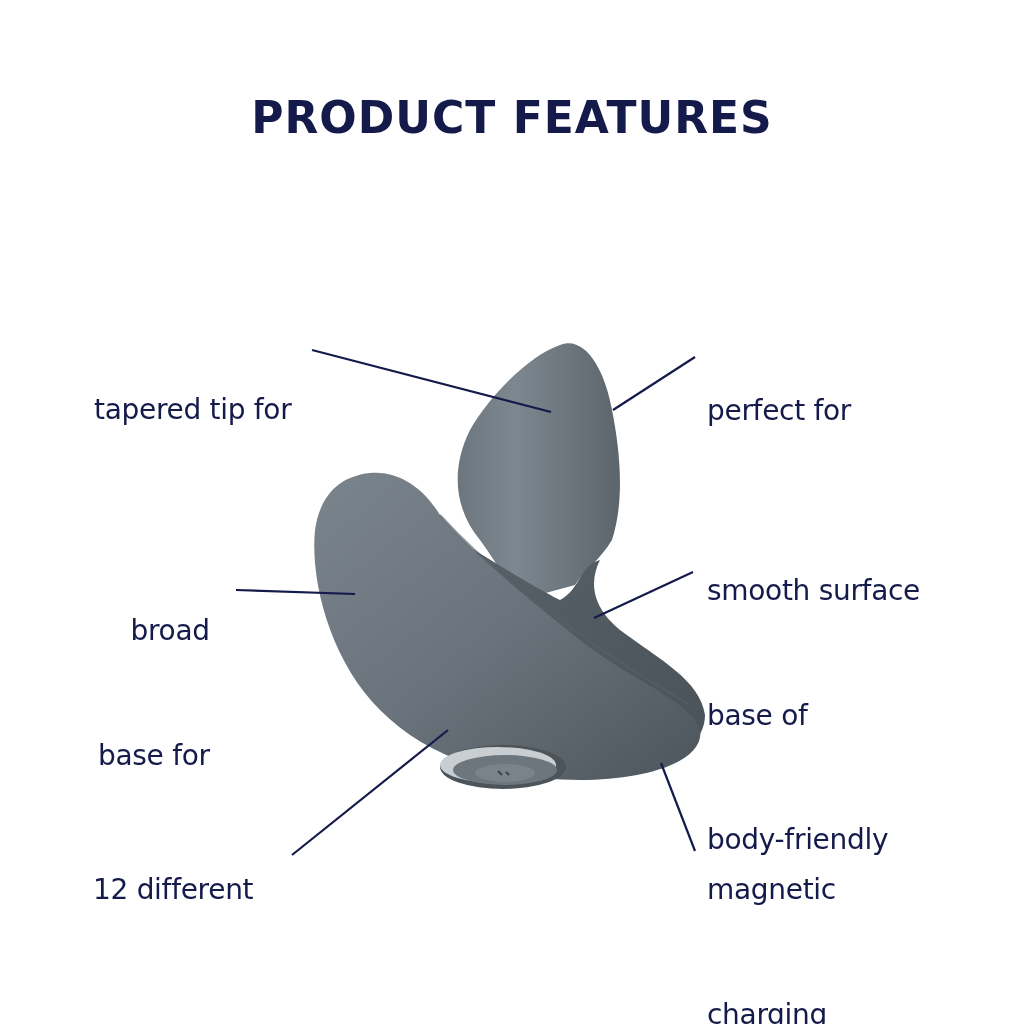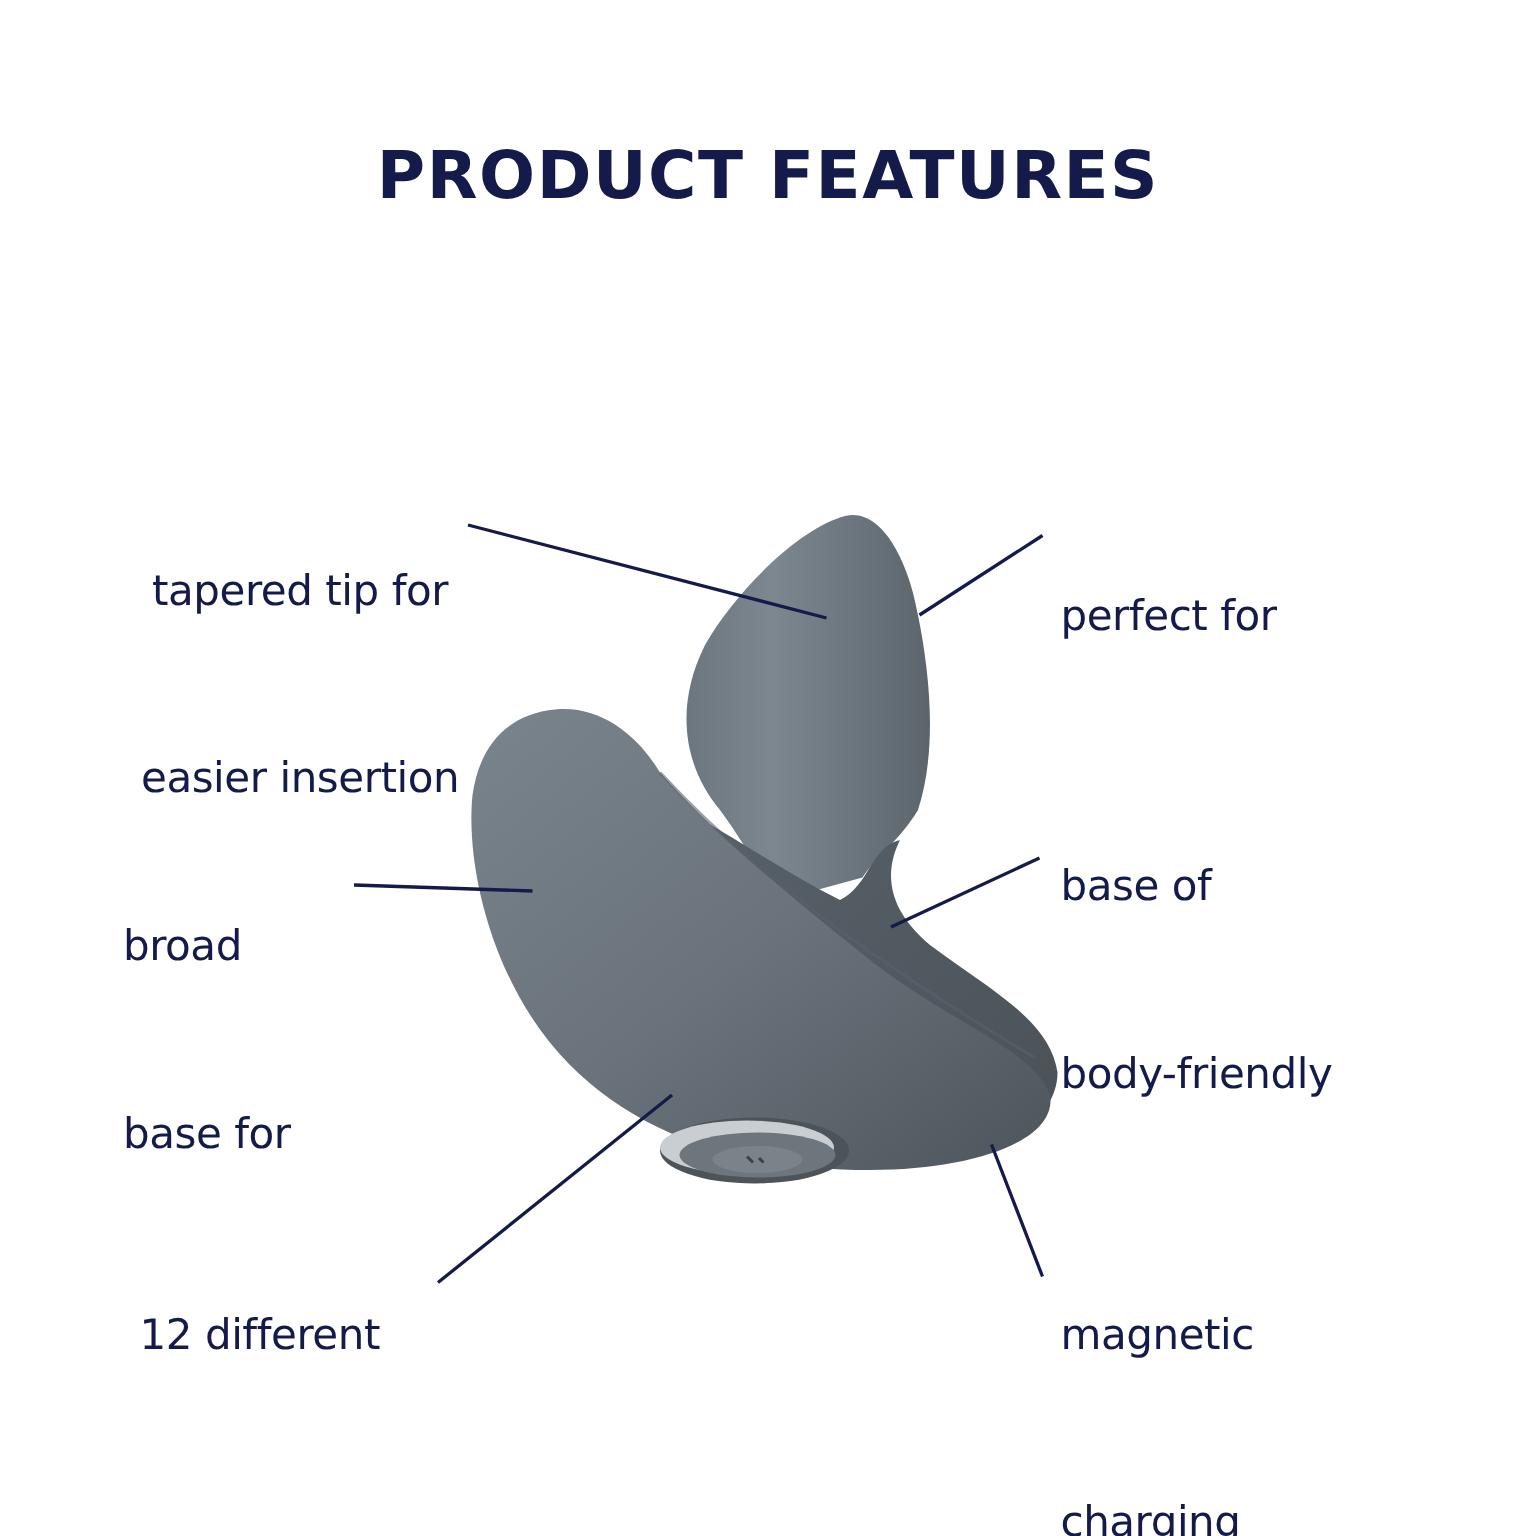--- a/index.html
+++ b/index.html
@@ -67,35 +67,35 @@
   <g stroke="#141a4a" stroke-width="2.2" fill="none">
     <line x1="312" y1="350" x2="551" y2="412"></line>
     <line x1="695" y1="357" x2="613" y2="410"></line>
     <line x1="236" y1="590" x2="355" y2="594"></line>
     <line x1="693" y1="572" x2="594" y2="618"></line>
     <line x1="292" y1="855" x2="448" y2="730"></line>
     <line x1="695" y1="851" x2="661" y2="763"></line>
   </g>
 </svg>
 
-<div class="label" style="left:94px; top:290px;text-align:center;">
+<div class="label" style="left:94px; top:306px;">
   <span>tapered tip for</span>
-  <span>easier insertion</span>
 </div>
 
 <div class="label" style="left:707px; top:307px;">
   <span>perfect for</span>
 </div>
 
-<div class="label" style="left:82px; top:527px;">
+<div class="label" style="left:98px; top:527px;text-align:right;">
   <span>broad</span>
   <span>base for</span>
 </div>
 
 <div class="label" style="left:707px; top:487px;">
+  <span>smooth surface</span>
   <span>base of</span>
   <span>body-friendly</span>
 </div>
 
 <div class="label" style="left:93px; top:786px;">
   <span>12 different</span>
   
 </div>
 
 <div class="label" style="left:707px; top:786px;">

